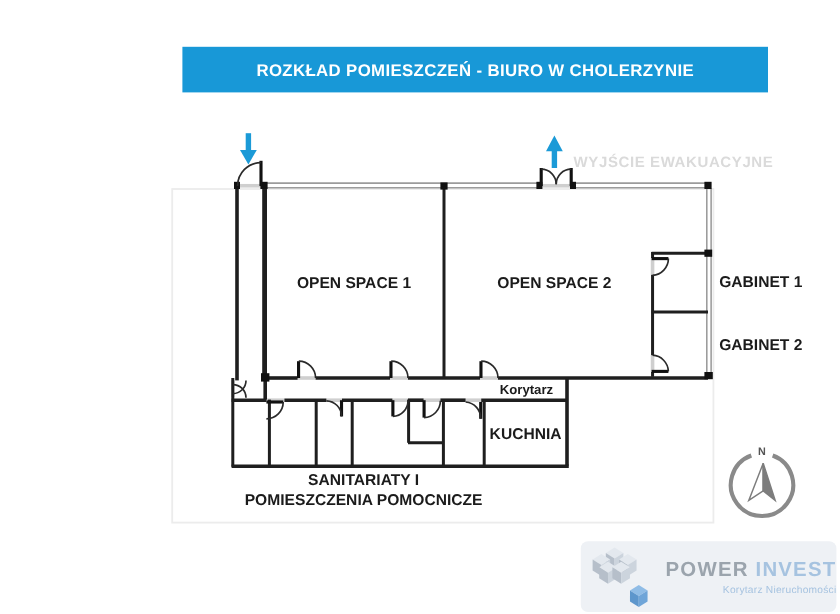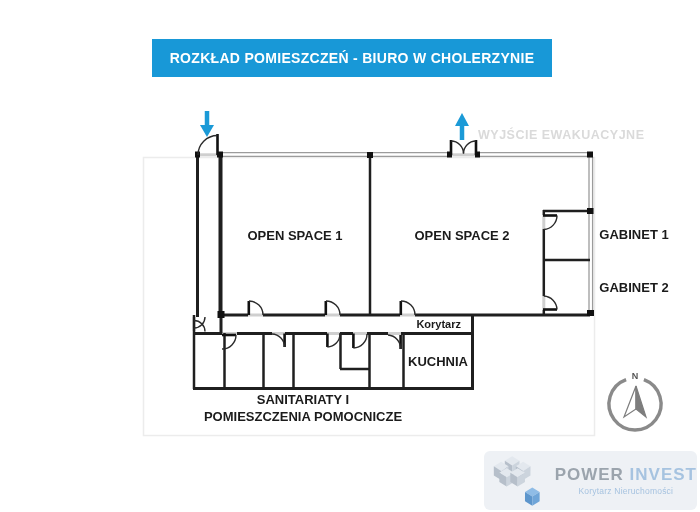--- a/index.html
+++ b/index.html
@@ -1,21 +1,21 @@
 <!DOCTYPE html>
 <html><head>
 <meta charset="utf-8">
 <style>
   html,body{margin:0;padding:0;}
   body{
     width:700px;height:512px;position:relative;background:#ffffff;
     font-family:"Liberation Sans", sans-serif;overflow:hidden;
   }
   .banner{
-    position:absolute;left:152px;top:39px;width:400px;height:38px;
+    position:absolute;left:152px;top:39px;width:488px;height:38px;
     background:#1898d7;display:flex;align-items:center;justify-content:center;
   }
   .banner span{
     color:#ffffff;font-size:14px;font-weight:bold;letter-spacing:.3px;white-space:nowrap;
   }
   svg.plan{position:absolute;left:0;top:0;}
   
   .wallg{stroke:#9b9b9b;stroke-width:1.3px;}
   .walld{stroke:#1f1f1f;fill:none;}
   .w2{stroke-width:2.5px;} .w3{stroke-width:3px;} .w4{stroke-width:4px;}
@@ -32,21 +32,21 @@
   .compass-ring{fill:none;stroke:#8a8a8a;stroke-width:3.4px;}
   .needle-l{fill:#ffffff;stroke:#7d7d7d;stroke-width:1.2px;}
   .needle-r{fill:#7d7d7d;stroke:#7d7d7d;stroke-width:1.2px;}
   .north{font-size:9px;font-weight:bold;fill:#555;}
   
   .logo{
     position:absolute;left:484px;top:451px;width:213px;height:59px;
     background:#eef1f5;border-radius:6px;display:flex;align-items:center;
   }
   .logo-cubes{margin-left:8px;}
-  .logo-text{display:flex;flex-direction:column;margin-left:4px;align-items:center;}
+  .logo-text{display:flex;flex-direction:column;margin-left:4px;}
   .brandline{white-space:nowrap;font-weight:bold;font-size:17px;letter-spacing:1px;}
   .brand1{color:#9ba4ad;} .brand2{color:#a6c3e0;}
   .tagline{font-size:8.5px;color:#a6c3e0;text-align:right;margin-top:1px;letter-spacing:.2px;}
   .ct{fill:#e3e8ee;} .cl{fill:#b6bfca;} .cr{fill:#ccd4dd;}
   .bt{fill:#8fbce6;} .bl{fill:#5d96cc;} .br{fill:#6fa5d8;}
 </style>
 </head>
 <body>
 
 <div class="banner">

